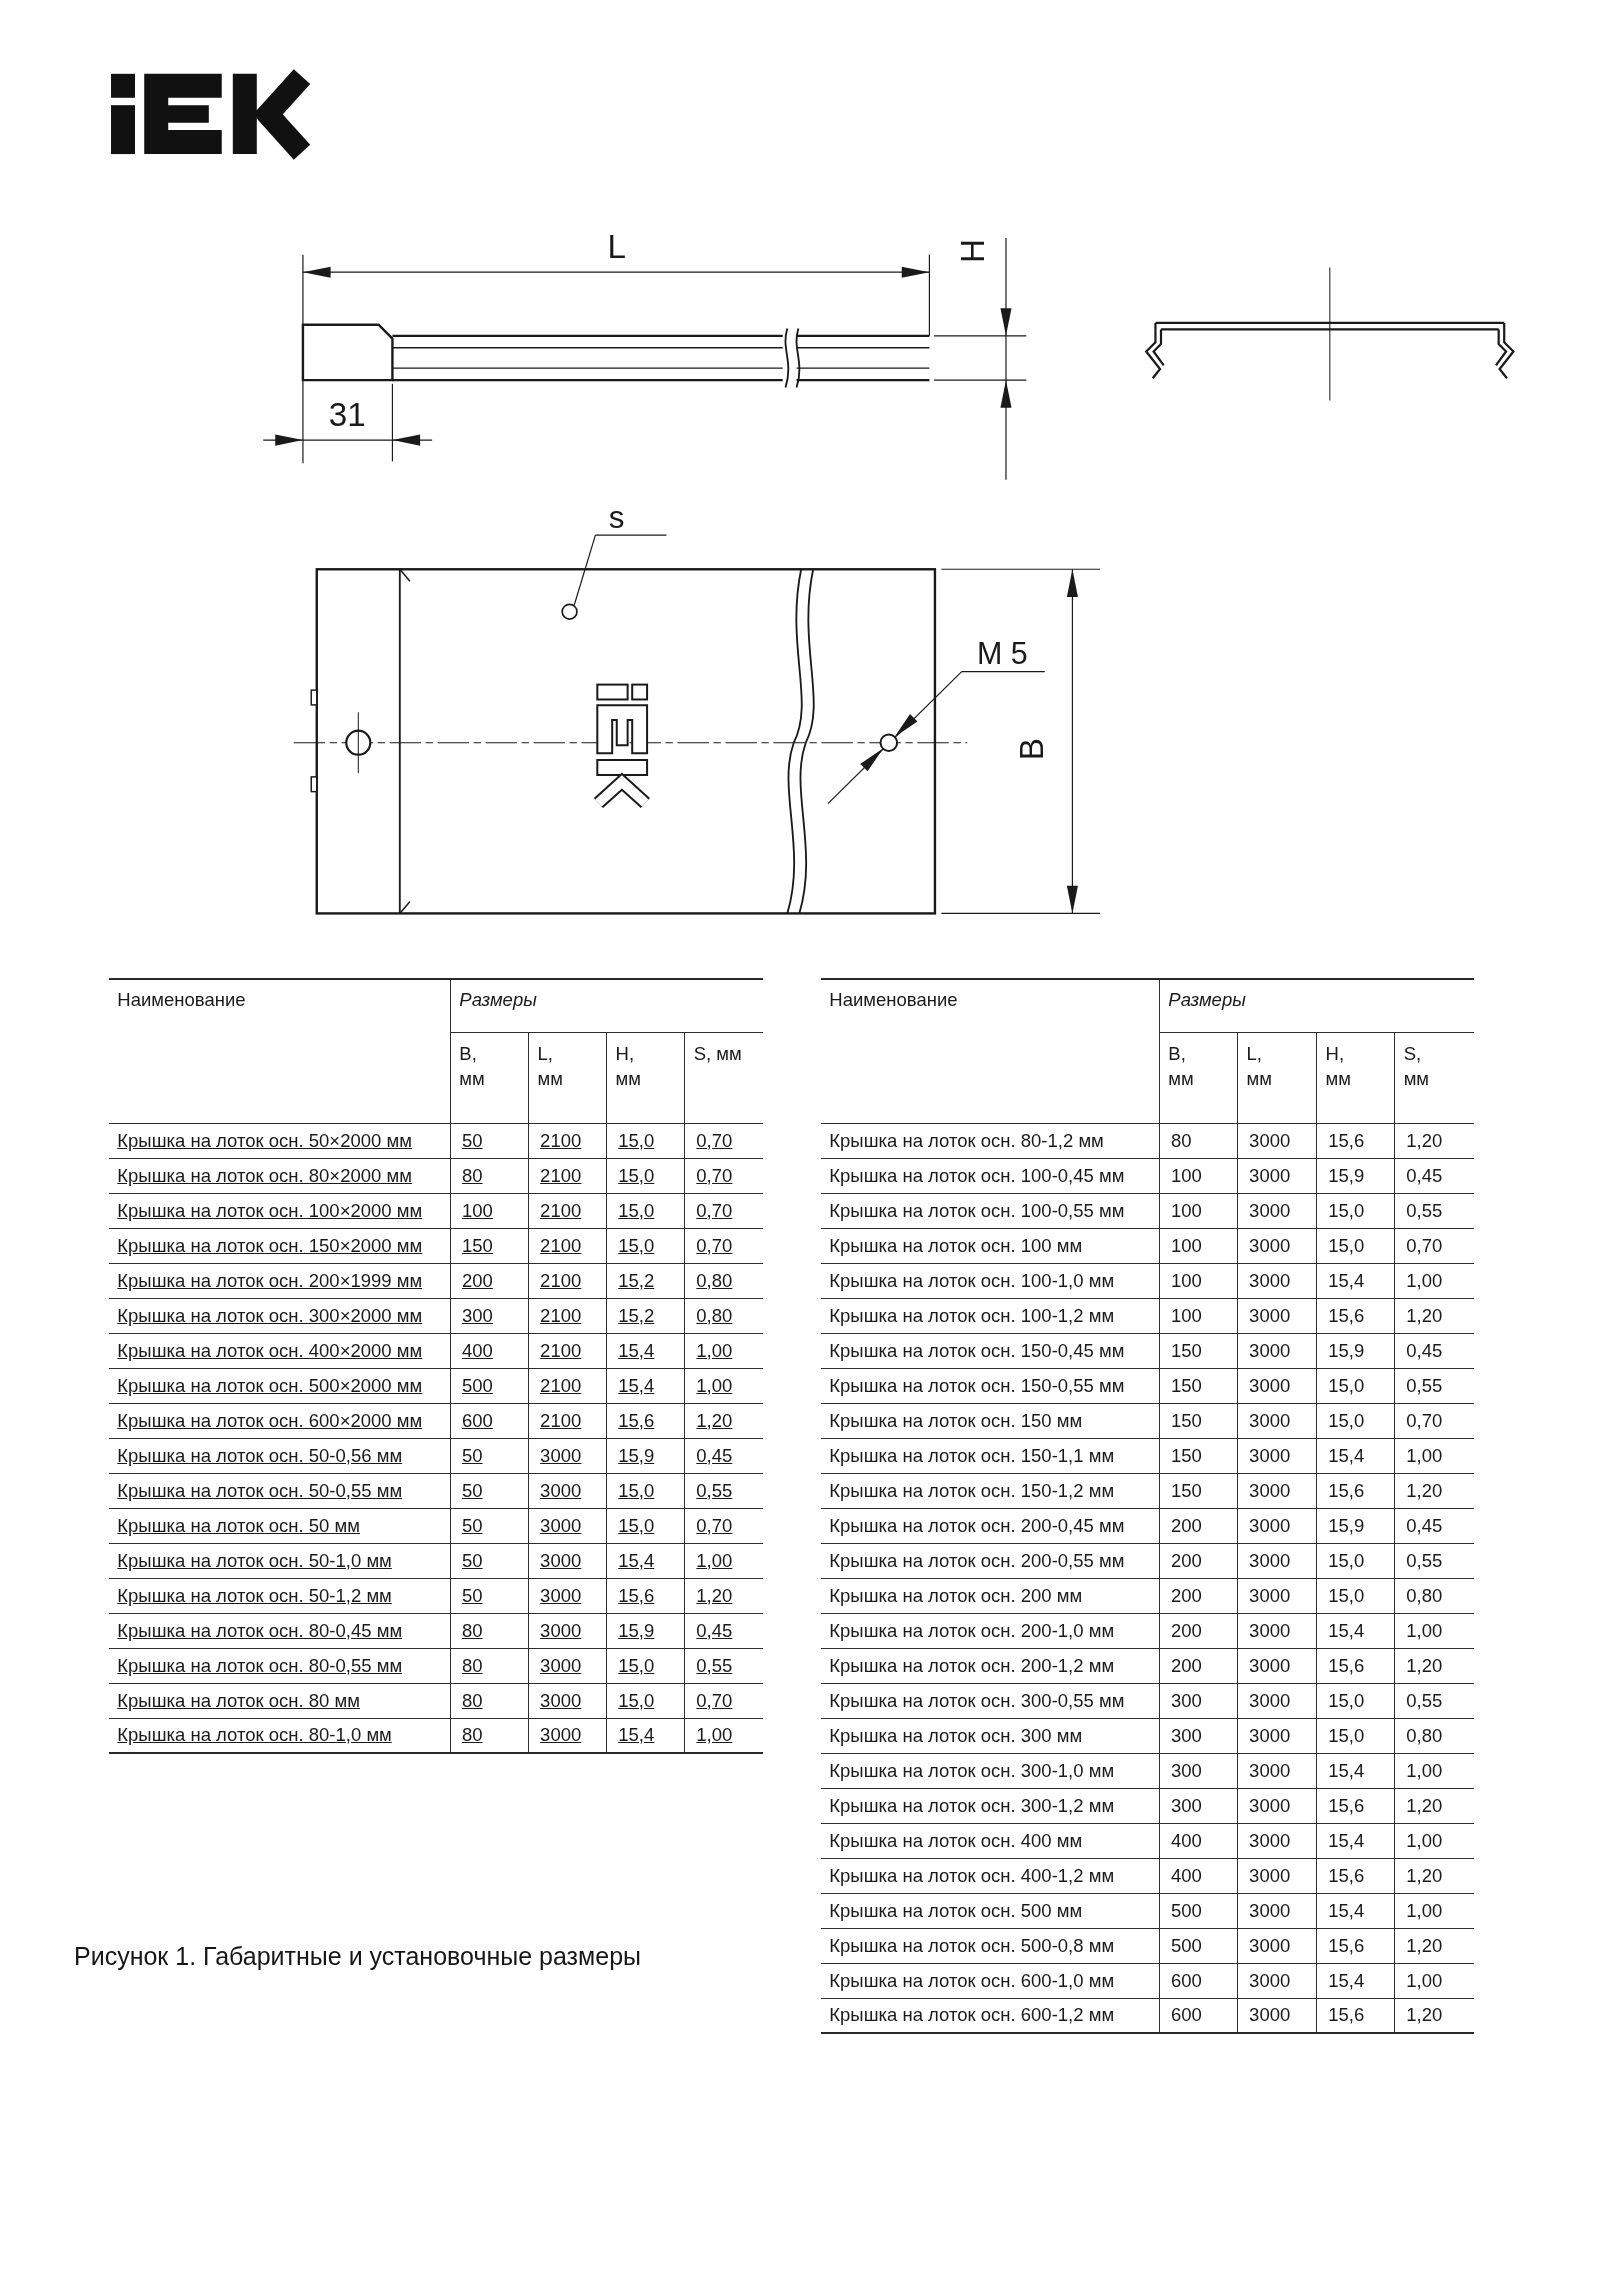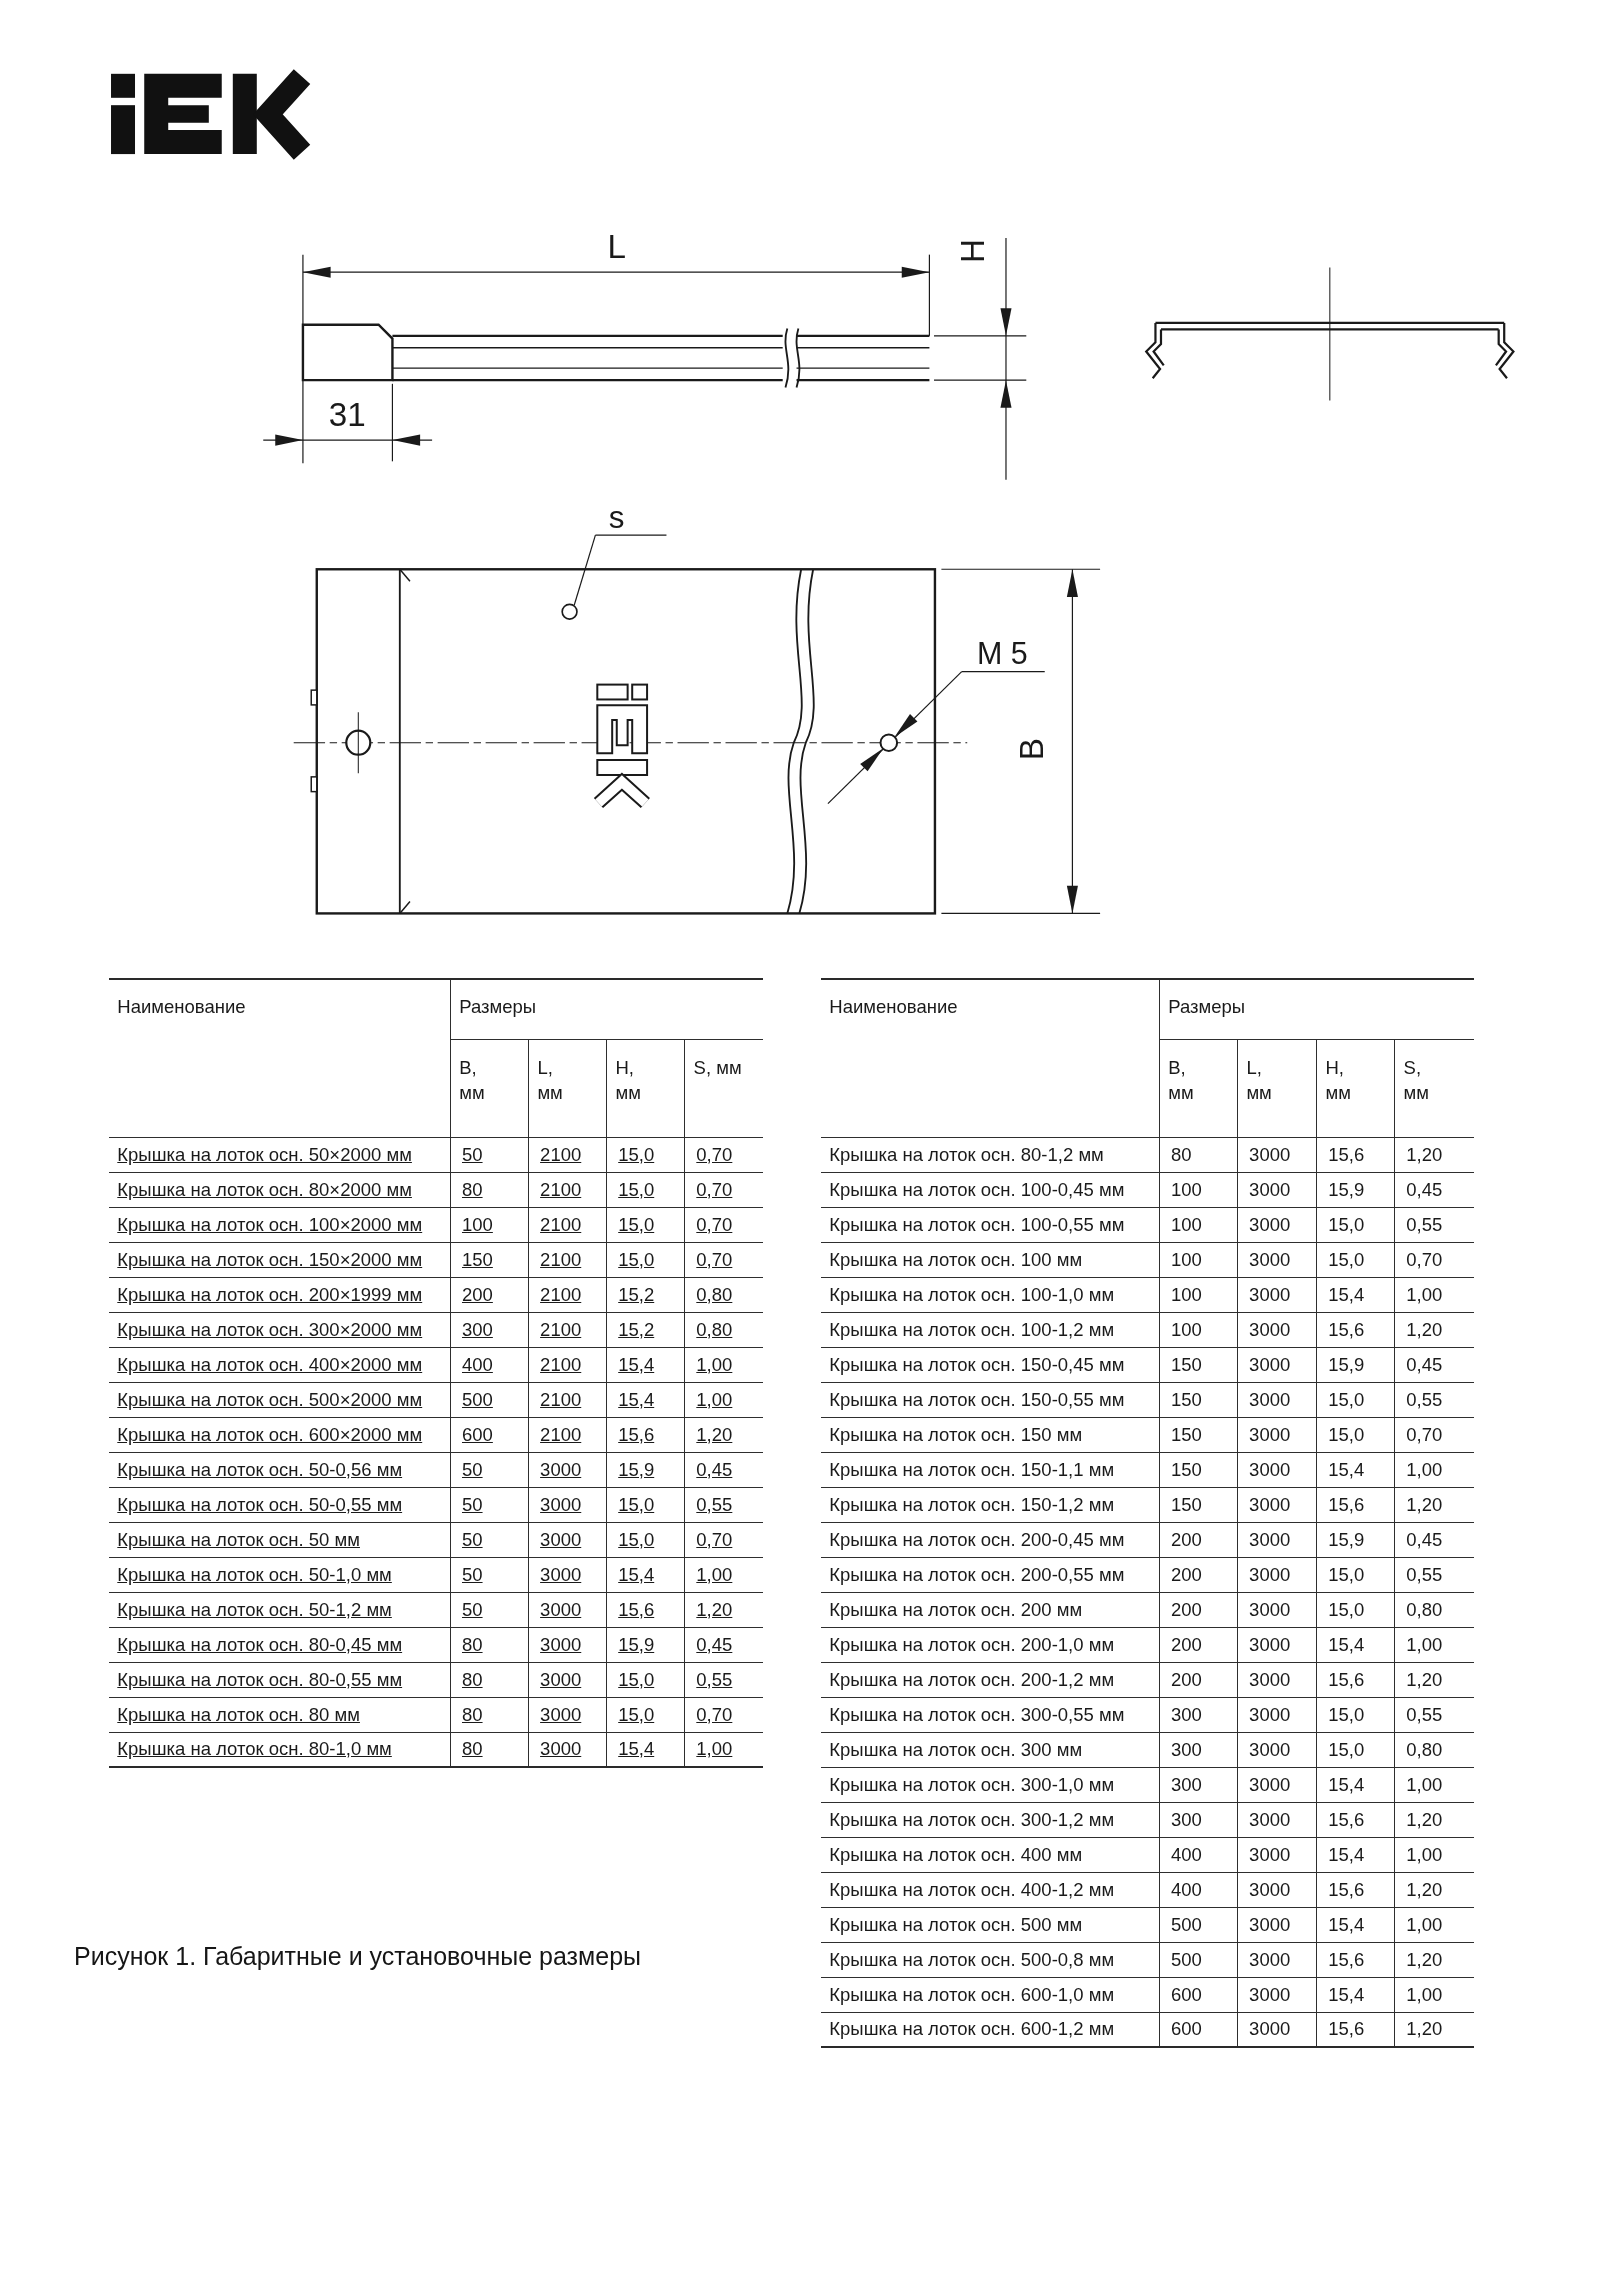--- a/index.html
+++ b/index.html
@@ -3,23 +3,23 @@
 <meta charset="utf-8">
 <style>
   html,body{margin:0;padding:0;background:#ffffff;}
   body{width:1618px;height:2281px;position:relative;font-family:"Liberation Sans",sans-serif;color:#1a1a1a;}
   svg text{font-family:"Liberation Sans",sans-serif;fill:#1a1a1a;}
   .drawing-svg{position:absolute;left:0;top:0;}
   
   .spec-table{position:absolute;border-collapse:collapse;table-layout:fixed;font-size:18.5px;color:#1a1a1a;
               border-top:2.3px solid #2a2a2a;border-bottom:2.3px solid #2a2a2a;}
   .spec-table th,.spec-table td{font-weight:normal;text-align:left;padding:1.8px 8.3px;overflow:hidden;white-space:nowrap;}
-  .spec-table th{vertical-align:top;padding-top:16px;}
+  .spec-table th{vertical-align:top;padding-top:9px;}
   .spec-table th.name-h{border-right:1.4px solid #2e2e2e;}
-  .spec-table th.sizes-h{border-bottom:1.4px solid #2e2e2e;height:41px;}
+  .spec-table th.sizes-h{border-bottom:1.4px solid #2e2e2e;height:41px;font-style:italic;}
   .spec-table tr.subhead-row th.sub{border-left:1.4px solid #2e2e2e;white-space:pre-line;height:79px;line-height:1.35;}
   .spec-table tr.subhead-row th.sub:first-child{border-left:none;}
   .spec-table tbody td{border-top:1.4px solid #2e2e2e;vertical-align:middle;}
   .spec-table tbody td.c1,.spec-table tbody td.c2,.spec-table tbody td.c3,.spec-table tbody td.c4{border-left:1.4px solid #2e2e2e;padding-left:11px;}
   .t-left{left:109px;top:978px;width:654px;}
   .t-left tbody tr{height:35px;text-decoration:underline;}
   .t-right{left:821px;top:978px;width:653px;}
   .t-right tbody tr{height:35px;}
   .caption{position:absolute;left:74px;top:1942px;font-size:25px;color:#161616;}
 </style>

